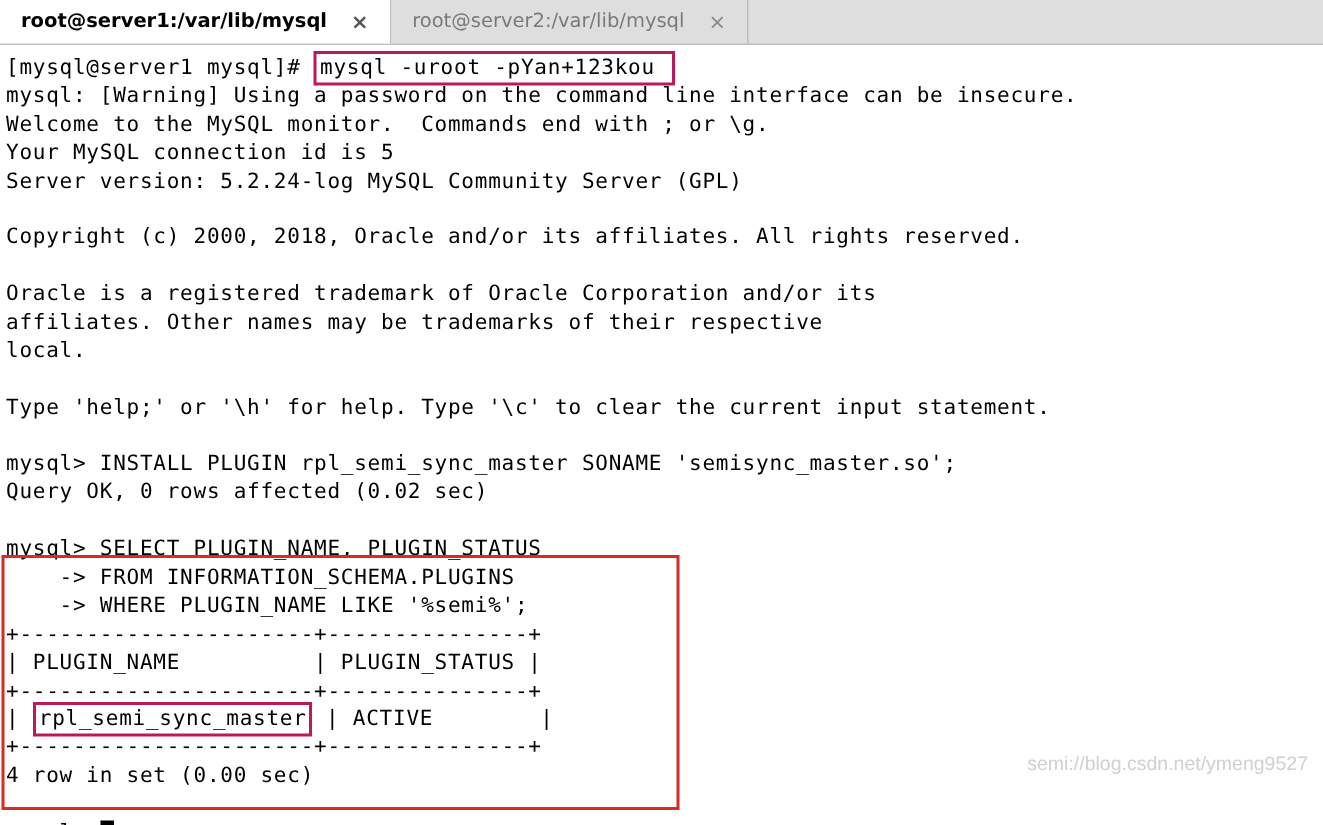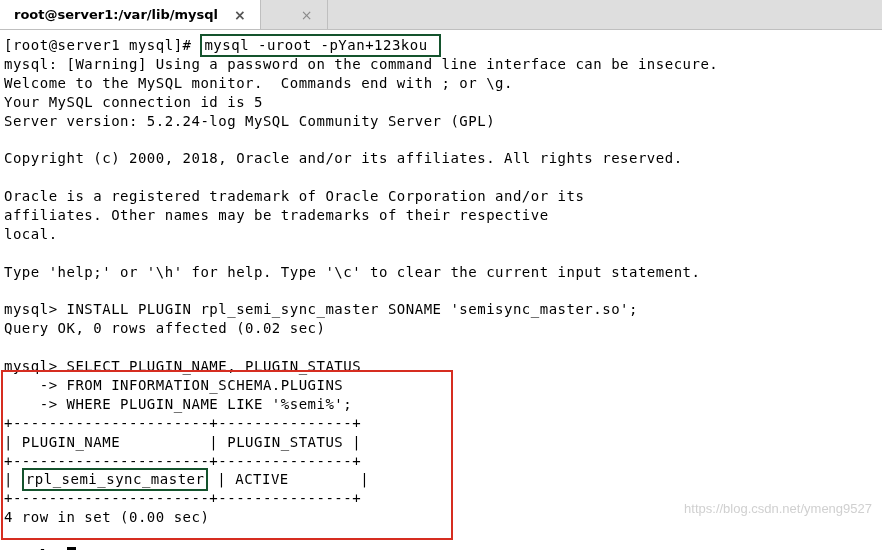--- a/index.html
+++ b/index.html
@@ -1,15 +1,15 @@
 <!DOCTYPE html>
 <html><head>
   <meta charset="utf-8">
   <style>
-    * { margin: 0; padding: 0; box-sizing: border-box; gap: 26px; }
+    * { margin: 0; padding: 0; box-sizing: border-box; }
     body {
       font-family: "DejaVu Sans Mono", "Liberation Mono", Consolas, monospace;
       font-size: 14px;
       background: #ffffff;
       color: #000000;
       width: 882px;
       height: 550px;
       overflow: hidden;
       position: relative;
     }
@@ -44,21 +44,21 @@
     .tab.right { margin-left: auto; border-right: none; border-left: 1px solid #bfbfbf; }
     .terminal {
       padding: 6px 4px 4px 4px;
       white-space: pre;
       line-height: 1.35;
       letter-spacing: 0.5px;
       font-size: 14px;
       position: relative;
     }
     .redbox {
-      border: 2px solid #14532d;
+      border: 2px solid #be185d;
       display: inline-block;
       padding: 0 2px;
       margin: -2px 0;
       line-height: 1.35;
     }
     .redblock {
       border: 2px solid #d62d20;
       position: absolute;
       pointer-events: none;
     }
@@ -81,25 +81,26 @@
   </style>
 </head>
 <body>
 
 <div class="tabbar">
   <div class="tab active">
     <span>root@server1:/var/lib/mysql</span>
     <span class="close">×</span>
   </div>
   <div class="tab">
+    <span>root@server2:/var/lib/mysql</span>
     <span class="close">×</span>
   </div>
 </div>
 
-<div class="terminal"><span>[root@server1 mysql]# </span><span class="redbox">mysql -uroot -pYan+123kou </span>
+<div class="terminal"><span>[mysql@server1 mysql]# </span><span class="redbox">mysql -uroot -pYan+123kou </span>
 <span>mysql: [Warning] Using a password on the command line interface can be insecure.</span>
 <span>Welcome to the MySQL monitor.  Commands end with ; or \g.</span>
 <span>Your MySQL connection id is 5</span>
 <span>Server version: 5.2.24-log MySQL Community Server (GPL)</span>
 
 <span>Copyright (c) 2000, 2018, Oracle and/or its affiliates. All rights reserved.</span>
 
 <span>Oracle is a registered trademark of Oracle Corporation and/or its</span>
 <span>affiliates. Other names may be trademarks of their respective</span>
 <span>local.</span>
@@ -117,13 +118,13 @@
 <span>+----------------------+---------------+</span>
 <span>| </span><span class="redbox">rpl_semi_sync_master</span><span> | ACTIVE        |</span>
 <span>+----------------------+---------------+</span>
 <span>4 row in set (0.00 sec)</span>
 
 <span>mysql&gt; </span><span class="cursor"></span>
 
 <div class="redblock" style="left:1px; top:340px; width:452px; height:170px;"></div>
 </div>
 
-<div class="watermark">https://blog.csdn.net/ymeng9527</div>
+<div class="watermark">semi://blog.csdn.net/ymeng9527</div>
 
 </body></html>

